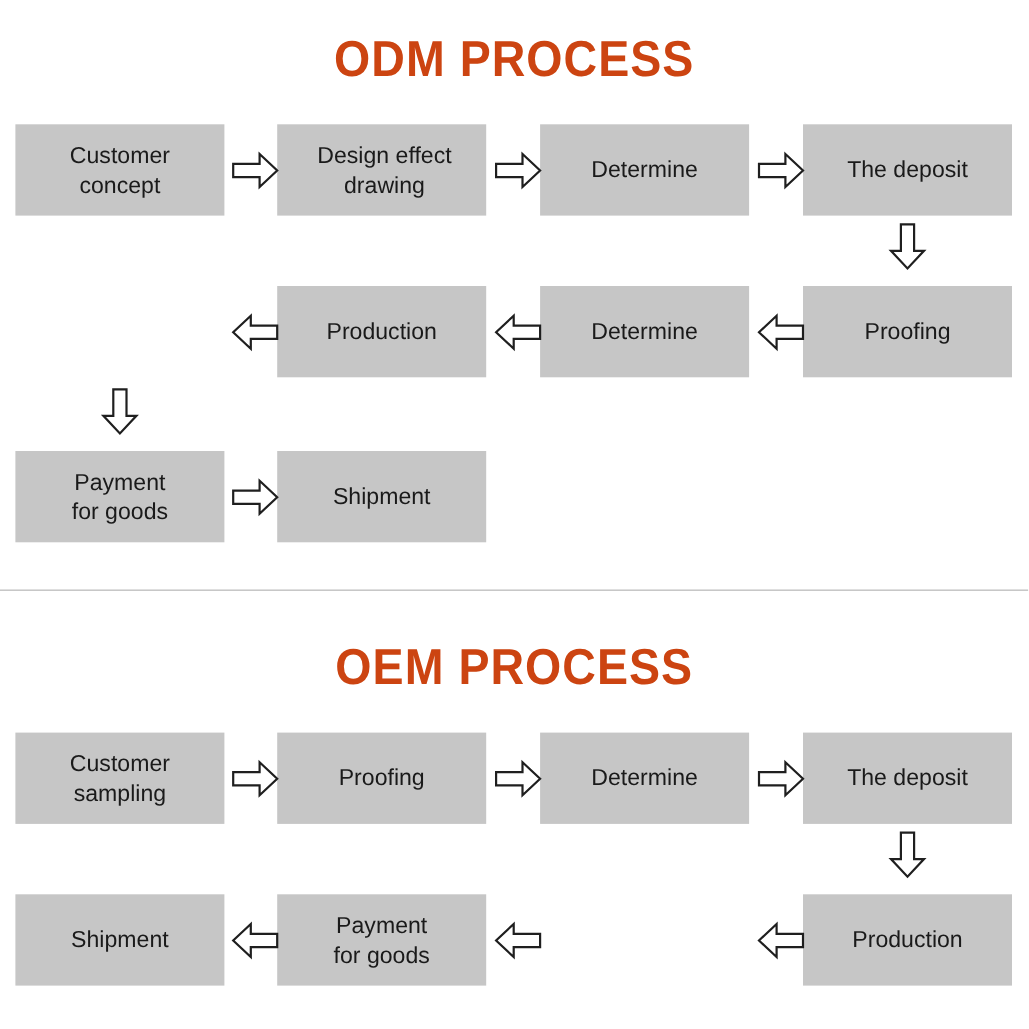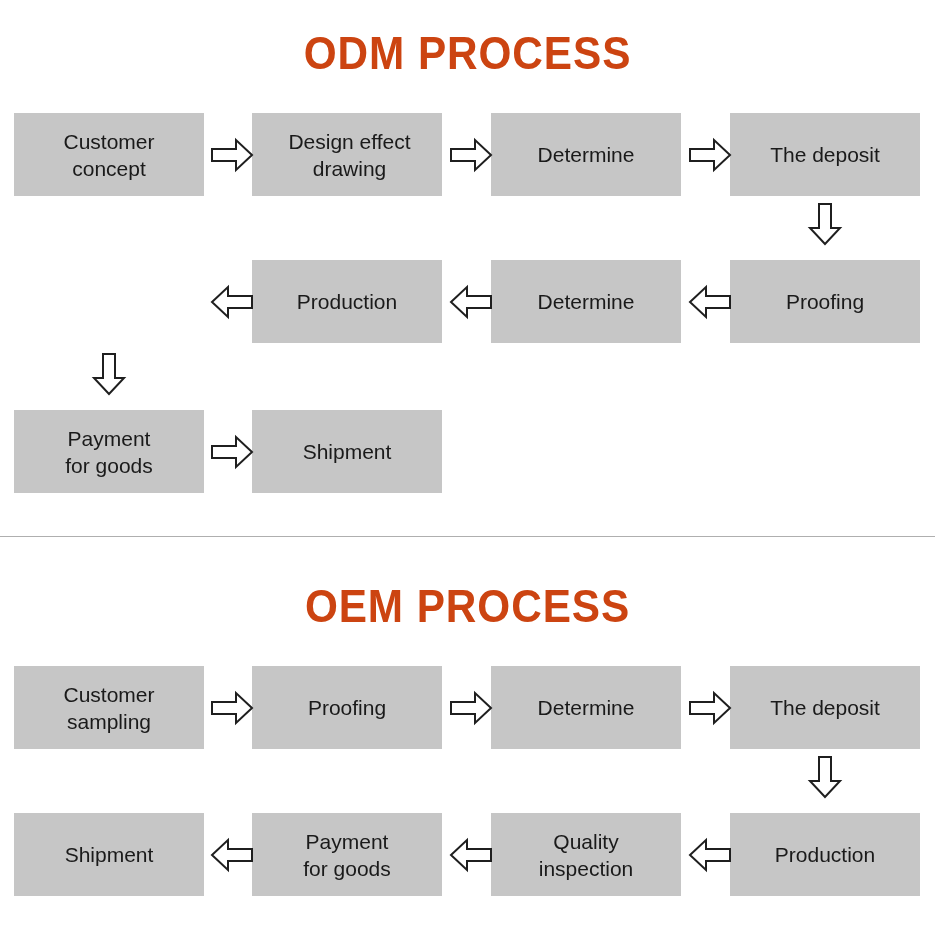--- a/index.html
+++ b/index.html
@@ -184,24 +184,20 @@
     <div class="node" style="left: 730px; top: 666px;">
       <span class="node-label">The deposit</span>
     </div>
     <div class="node" style="left: 14px; top: 813px;">
       <span class="node-label">Shipment</span>
     </div>
     <div class="node" style="left: 252px; top: 813px;">
       <span class="node-label">Payment
 for goods</span>
     </div>
-    <div class="node" style="left: 491px; top: 813px;">
-      <span class="node-label">Quality
-inspection</span>
-    </div>
     <div class="node" style="left: 730px; top: 813px;">
       <span class="node-label">Production</span>
     </div>
     <div class="arrow arrow-h" style="left: 208px; top: 688px;">
       <svg viewBox="0 0 48 40" width="48" height="40">
         <polygon points="4,14 28,14 28,5 44,20 28,35 28,26 4,26"></polygon>
       </svg>
     </div>
     <div class="arrow arrow-h" style="left: 447px; top: 688px;">
       <svg viewBox="0 0 48 40" width="48" height="40">

